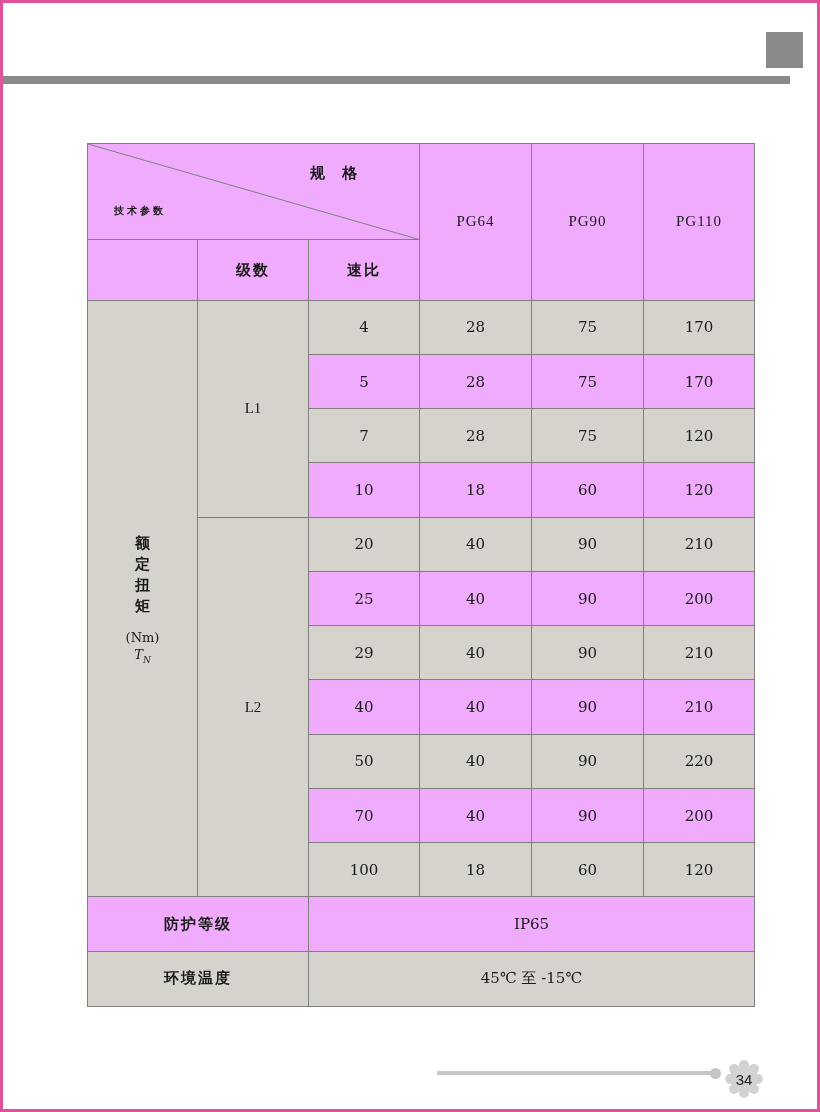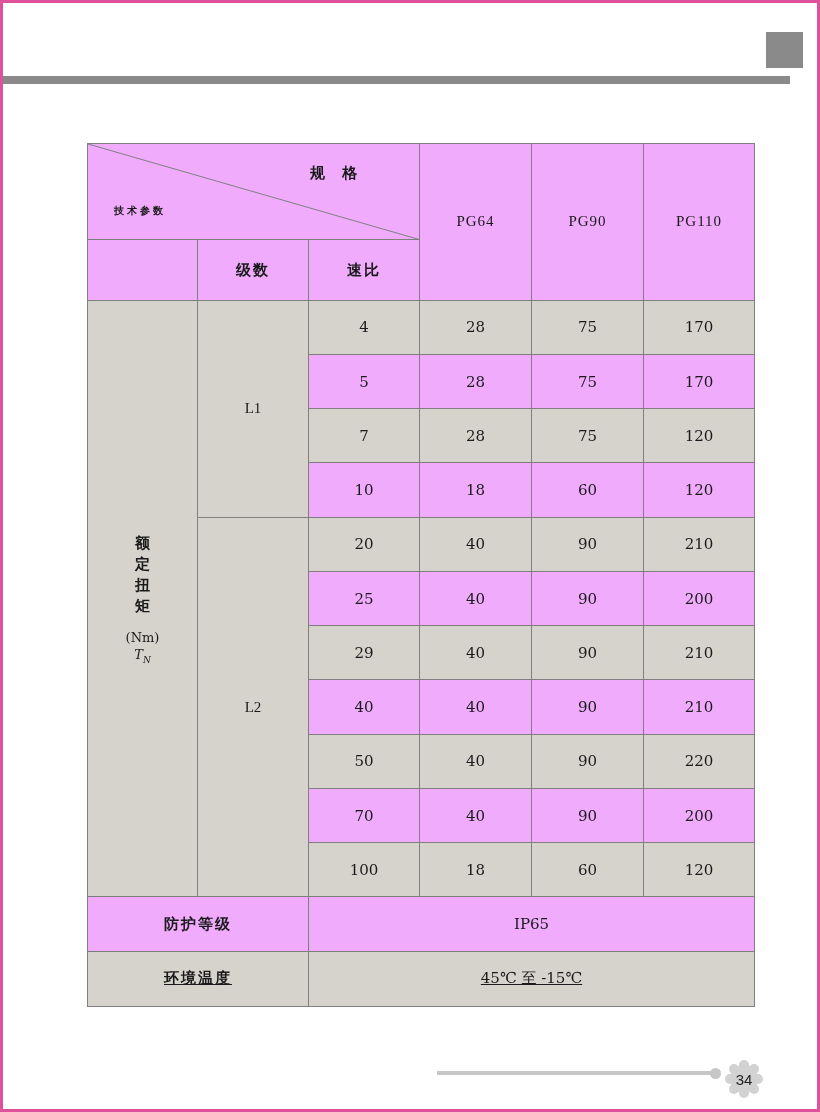--- a/index.html
+++ b/index.html
@@ -35,21 +35,21 @@
     border:1px solid #7f7f7f;
     text-align:center; vertical-align:middle;
     padding:0;
     font-size:15px;
     background:#f0abfc;
   }
   tr.h1 { height:96px; }
   tr.h2 { height:60px; }
   tr.dr { height:54px; }
   tr.fr1 { height:54px; }
-  tr.fr2 { height:55px;text-decoration:underline; }
+  tr.fr2 { height:55px; }
 
   tr.shade td { background:#d6d3cd; }
   td.group-cell { background:#d6d3cd; font-family:"Liberation Serif", serif; font-size:15px; }
   td.torque-cell { background:#ffffff; }
 
   .cjk { font-weight:600; font-size:15px; letter-spacing:2px; }
   .num { font-family:"DejaVu Serif", serif; font-size:15px; font-weight:400; letter-spacing:0; }
 
   td.pgcol {
     font-family:Liberation Serif, serif;

